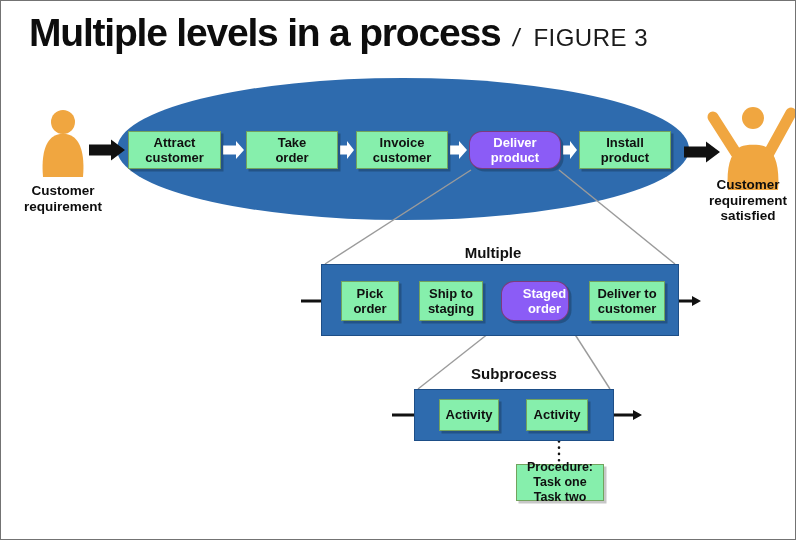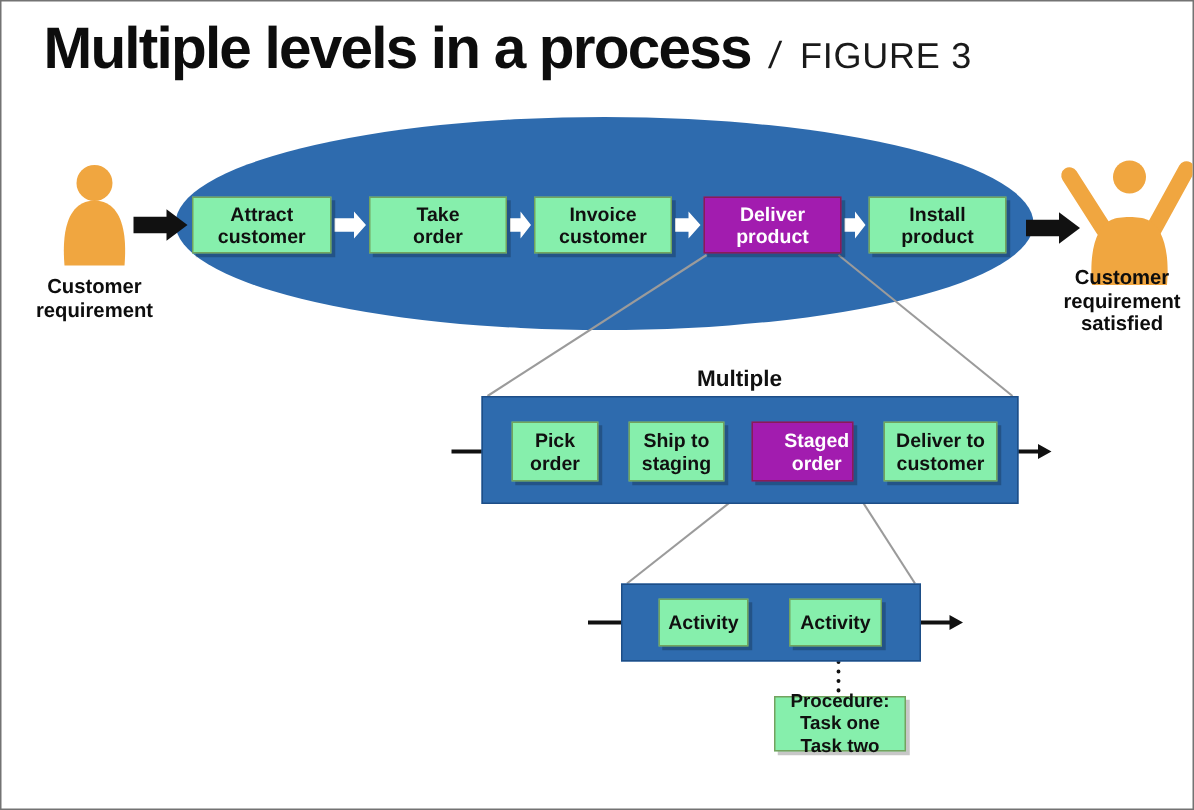--- a/index.html
+++ b/index.html
@@ -17,21 +17,21 @@
   svg.layer{position:absolute;left:0;top:0;z-index:1;}
   
   .box{
     position:absolute;z-index:2;display:flex;align-items:center;justify-content:center;
     text-align:center;white-space:pre-line;font-weight:700;
     background:#86efac;color:#101010;
     border:1px solid rgba(92,72,0,.45);
     box-shadow:2.5px 2.5px 0 rgba(0,0,0,.22);
     box-sizing:border-box;
   }
-  .box.hot{background:#a21caf;color:#ffffff;border-color:rgba(110,28,0,.5);}
+  .box.hot{background:#8b5cf6;color:#ffffff;border-color:rgba(110,28,0,.5);border-radius:13px;}
   .l1{top:130px;height:38px;font-size:13px;line-height:15px;}
   #b-attract{left:127px;width:93px;}
   #b-take{left:245px;width:92px;}
   #b-invoice{left:355px;width:92px;}
   #b-deliver{left:468px;width:92px;}
   #b-install{left:578px;width:92px;}
   .l2{top:280px;height:40px;font-size:13px;line-height:15px;}
   #b-pick{left:340px;width:58px;}
   #b-ship{left:418px;width:64px;}
   #b-staged{left:500px;width:68px;padding-left:19px;}
@@ -102,20 +102,21 @@
     <g fill="#f0a640" stroke="none">
       <line x1="735" y1="152" x2="712" y2="116" stroke="#f0a640" stroke-width="11" stroke-linecap="round"></line>
       <line x1="768" y1="152" x2="790" y2="112" stroke="#f0a640" stroke-width="11" stroke-linecap="round"></line>
       <circle cx="752" cy="117" r="11"></circle>
       <path d="M727,189 C725,166 730,150 740,145.5 C745,143 759,143 764,145.5 C774,150 779,166 777,189 Z"></path>
     </g>
   </svg>
 
   <div id="lab-ellipse">Order-to-delivery process</div>
   <div class="lvl-label" id="lab-process">Multiple</div>
+  <div class="lvl-label" id="lab-subprocess">Subprocess</div>
 
   <div class="caption" id="cap-left">Customer
 requirement</div>
   <div class="caption" id="cap-right">Customer
 requirement
 satisfied</div>
 
   <div class="bluebar" id="bar-process"></div>
   <div class="bluebar" id="bar-subprocess"></div>
 

